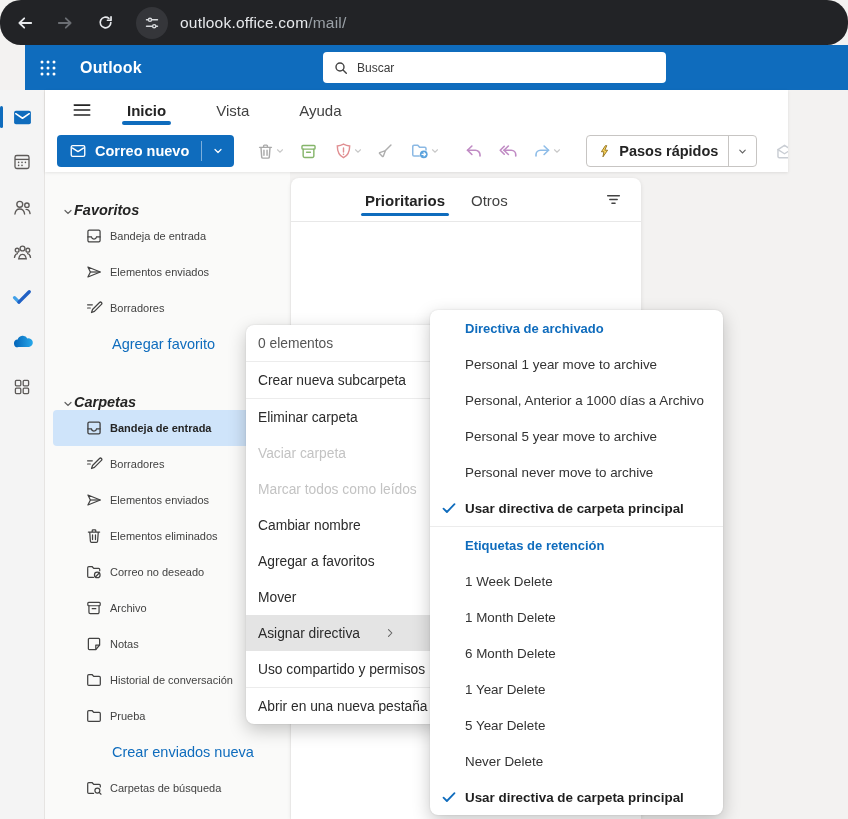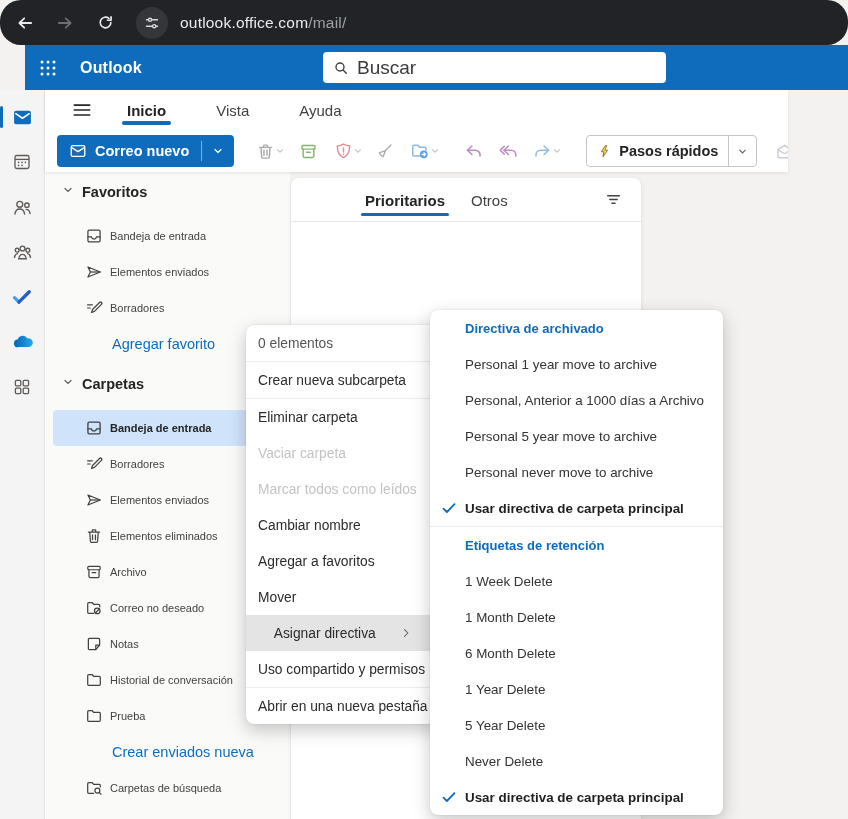--- a/index.html
+++ b/index.html
@@ -14,21 +14,21 @@
   .bb-back{ margin-left:8px; } .bb-fwd{ margin-left:6px; } .bb-refresh{ margin-left:6px; }
   .bb-chip { width:32px; height:32px; margin-left:14px; border-radius:50%; background:#35363a; display:flex; align-items:center; justify-content:center; }
   .bb-url { margin-left:12px; font-size:15.5px; color:#e8eaed; letter-spacing:.2px; }
   .bb-url .path { color:#9aa0a6; }
 
   
   .o-header { position:absolute; left:0; top:45px; width:848px; height:45px; background:#0f6cbd; display:flex; align-items:center;margin-left:25px; }
   .waffle { width:45px; height:45px; display:flex; align-items:center; justify-content:center; }
   .o-title { color:#fff; font-size:16px; font-weight:700; margin-left:10px; letter-spacing:.2px; }
   .searchbox { position:absolute; left:298px; top:7px; width:343px; height:31px; background:#fff; border-radius:4px; display:flex; align-items:center; padding:0 10px; gap:8px; border:none; }
-  .searchbox input { border:none; outline:none; flex:1; font-size:19px; color:#333; font-family:inherit; background:transparent; }
+  .searchbox input { border:none; outline:none; flex:1; font-size:12px; color:#333; font-family:inherit; background:transparent; }
   .searchbox input::placeholder { color:#3b3b3b; opacity:1; }
 
   
   .app { position:absolute; left:0; top:90px; width:788px; bottom:0; display:flex; }
   .rail { width:45px; background:#f4f4f4; border-right:1px solid #e6e4e2; display:flex; flex-direction:column; align-items:center; padding-top:7px; gap:5px; position:relative; }
   .rail-item { width:45px; height:40px; display:flex; align-items:center; justify-content:center; position:relative; }
   .rail-item.sel::before { content:""; position:absolute; left:0; top:9px; width:3px; height:22px; border-radius:2px; background:var(--accent); }
   .right-col { flex:1; display:flex; flex-direction:column; min-width:0; }
 
   
@@ -47,42 +47,42 @@
   .tb-chev { width:12px; display:flex; align-items:center; margin-left:0px; }
   .tb-sep { width:1px; height:24px; background:#e1e1e1; margin:0 8px; }
   .quick-steps { height:32px; border:1px solid #c7c5c3; border-radius:4px; display:flex; align-items:center; margin-left:8px; }
   .qs-main { display:flex; align-items:center; gap:7px; padding:0 10px; font-size:14.5px; font-weight:600; color:var(--txt); }
   .qs-chev { border-left:1px solid #c7c5c3; align-self:stretch; display:flex; align-items:center; padding:0 8px; }
   .read-toggle { display:flex; align-items:center; gap:8px; margin-left:18px; color:#c9cdd3; font-size:15px; }
 
   
   .content { flex:1; display:flex; background:#f3f2f1; min-height:0; }
   .sidebar { width:245px; background:#fafaf9; padding-top:12px; overflow:hidden; }
-  .side-header { height:34px; display:flex; align-items:flex-start; padding-left:17px; gap:8px; font-size:14.5px; font-weight:700; color:var(--txt); }
+  .side-header { height:34px; display:flex; align-items:flex-end; padding-left:17px; font-size:14.5px; font-weight:700; color:var(--txt);font-style:italic; }
   .side-header .chev { color:#616161; display:flex; }
   .side-row { height:36px; display:flex; align-items:center; padding-left:40px; gap:7px; font-size:11px; color:var(--txt2); white-space:nowrap; overflow:hidden; }
   .side-row .sicon { width:18px; height:18px; flex:0 0 18px; color:#424242; display:flex; }
   .side-row.selected { background:#cfe4fa; border-radius:4px; margin:0 4px 0 8px; padding-left:32px; font-weight:700; color:var(--txt); }
   .side-link { height:36px; display:flex; align-items:center; padding-left:67px; font-size:14.5px; color:var(--accent); }
   .sec2 { margin-top:14px; }
 
   .main { flex:1; position:relative; min-width:0; }
   .list-panel { position:absolute; left:1px; top:6px; width:350px; bottom:0; background:#fff; border-radius:8px 8px 0 0; box-shadow:0 1px 4px rgba(0,0,0,.10); z-index:5; }
   .lp-header { height:44px; display:flex; align-items:flex-end; padding:0 16px 0 72px; border-bottom:1px solid #e8e8e8; }
   .lp-tab { position:relative; font-size:15px; color:var(--txt2); padding:10px 2px 12px; margin-right:22px; }
   .lp-tab.active { font-weight:700; color:var(--txt); }
   .lp-tab.active::after { content:""; position:absolute; left:-2px; right:-2px; bottom:5px; height:3px; border-radius:2px; background:var(--accent); }
   .lp-filter { margin-left:auto; margin-bottom:10px; width:24px; height:24px; display:flex; align-items:center; justify-content:center; }
 
   
   .ctx-menu { position:absolute; left:246px; top:325px; min-width:184px; width:max-content; background:#fff; border-radius:8px; box-shadow:0 6px 18px rgba(0,0,0,.22),0 0 2px rgba(0,0,0,.12); z-index:20; padding-right:0; }
   .ctx-menu .mi { height:36px; display:flex; align-items:center; padding:0 14px 0 12px; font-size:13.8px; color:#2b2b2b; white-space:nowrap; }
   .ctx-menu .mi.info { color:#555; }
   .ctx-menu .mi.disabled { color:#c3c3c3; }
-  .ctx-menu .mi.highlight { background:#e4e4e4; justify-content:center; gap:24px; }
+  .ctx-menu .mi.highlight { background:#e4e4e4; justify-content:flex-start; gap:24px; }
   .ctx-menu .mi.highlight:first-child { border-radius:8px 8px 0 0; }
   .m-div { height:1px; background:#ececec; }
 
   .sub-menu { position:absolute; left:430px; top:310px; min-width:293px; width:max-content; background:#fff; border-radius:8px; box-shadow:0 6px 18px rgba(0,0,0,.22),0 0 2px rgba(0,0,0,.12); z-index:30; }
   .sub-menu .sh { height:36px; display:flex; align-items:center; padding:0 16px 0 35px; font-size:13px; font-weight:700; color:var(--accent); white-space:nowrap; }
   .sub-menu .si { height:36px; display:flex; align-items:center; padding:0 16px 0 35px; font-size:13.4px; color:#333; white-space:nowrap; position:relative; }
   .sub-menu .si.checked { font-weight:700; color:#1f1f1f; }
   .sub-menu .si .checkmark { position:absolute; left:11px; top:10px; width:16px; height:16px; }
 </style>
 </head>
@@ -418,35 +418,35 @@
             <span class="sicon">
                 <svg viewBox="0 0 16 16" fill="none" stroke="currentColor" stroke-width="1.1" stroke-linecap="round">
                   <path d="M3 4.5h10M6.4 4.5V3.3a.7.7 0 0 1 .7-.7h1.8a.7.7 0 0 1 .7.7v1.2M4.2 4.5l.6 8.2a1 1 0 0 0 1 .9h4.4a1 1 0 0 0 1-.9l.6-8.2M6.7 7v4.2M9.3 7v4.2"></path>
                 </svg>
               </span>
             <span>Elementos eliminados</span>
           </div>
           <div class="side-row">
             <span class="sicon">
                 <svg viewBox="0 0 16 16" fill="none" stroke="currentColor" stroke-width="1.1" stroke-linecap="round">
-                  <rect x="2.5" y="3" width="11" height="3" rx=".8"></rect>
-                  <path d="M3.5 6v5.8a1.2 1.2 0 0 0 1.2 1.2h6.6a1.2 1.2 0 0 0 1.2-1.2V6M6.4 8.6h3.2"></path>
-                </svg>
-              </span>
-            <span>Archivo</span>
-          </div>
-          <div class="side-row">
-            <span class="sicon">
-                <svg viewBox="0 0 16 16" fill="none" stroke="currentColor" stroke-width="1.1" stroke-linecap="round">
                   <path d="M2.4 4.3a1 1 0 0 1 1-1h3l1.4 1.5h4.3a1 1 0 0 1 1 1v1.1M2.4 4.8v7a1 1 0 0 0 1 1h4.1"></path>
                   <circle cx="10.9" cy="10.6" r="2.5"></circle>
                   <path d="M9.2 12.4l3.5-3.5"></path>
                 </svg>
               </span>
             <span>Correo no deseado</span>
+          </div>
+          <div class="side-row">
+            <span class="sicon">
+                <svg viewBox="0 0 16 16" fill="none" stroke="currentColor" stroke-width="1.1" stroke-linecap="round">
+                  <rect x="2.5" y="3" width="11" height="3" rx=".8"></rect>
+                  <path d="M3.5 6v5.8a1.2 1.2 0 0 0 1.2 1.2h6.6a1.2 1.2 0 0 0 1.2-1.2V6M6.4 8.6h3.2"></path>
+                </svg>
+              </span>
+            <span>Archivo</span>
           </div>
           <div class="side-row">
             <span class="sicon">
                 <svg viewBox="0 0 16 16" fill="none" stroke="currentColor" stroke-width="1.1" stroke-linejoin="round">
                   <path d="M3 3.9a.9.9 0 0 1 .9-.9h8.2a.9.9 0 0 1 .9.9v5L9.6 13H3.9a.9.9 0 0 1-.9-.9z"></path>
                   <path d="M13 8.9H9.6V13"></path>
                 </svg>
               </span>
             <span>Notas</span>
           </div>

